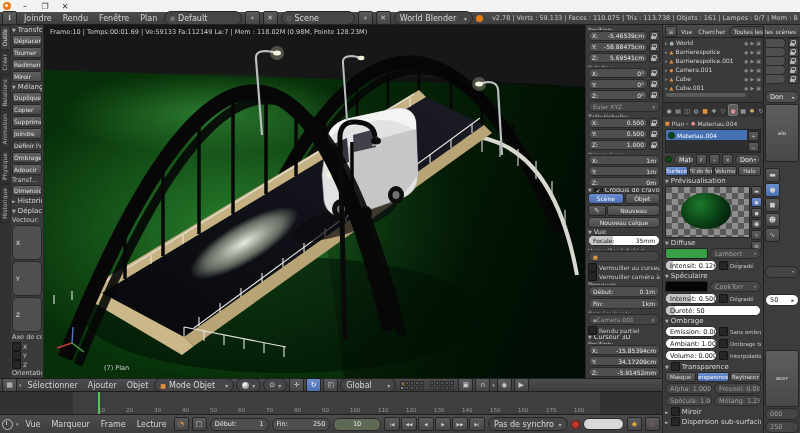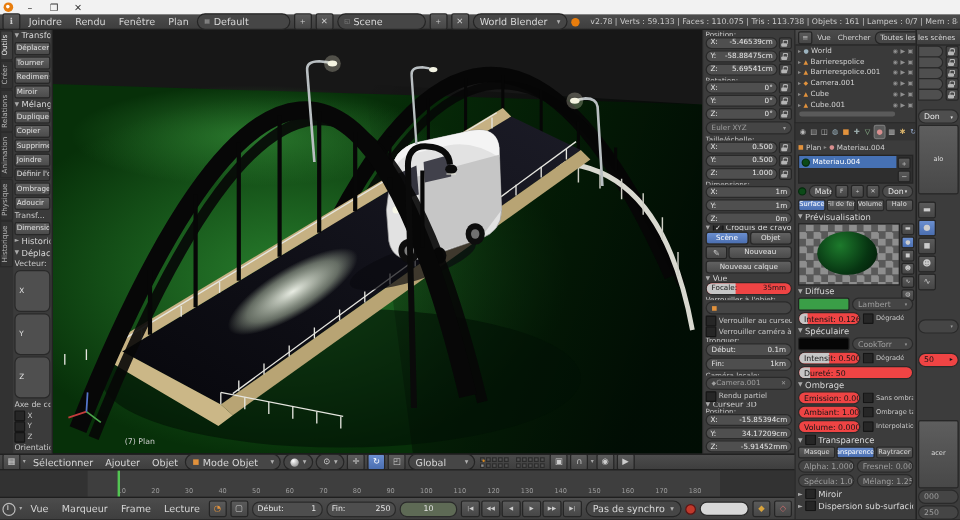--- a/index.html
+++ b/index.html
@@ -10,21 +10,21 @@
   .dd{background:#464646;border:1px solid #252525;border-radius:8px;height:12px;display:flex;
       align-items:center;gap:3px;padding:0 5px;white-space:nowrap}
   .dd .arr{font-size:6px;color:#b0b0b0}
   .sq{width:13px;height:12px;background:linear-gradient(#5b5b5b,#464646);border:1px solid #252525;
       border-radius:2px;display:flex;align-items:center;justify-content:center;font-size:7px;color:#ccc;flex:none}
   .menu{padding:0 4px;color:#d5d5d5;white-space:nowrap}
   .pill{background:#4e4e4e;border:1px solid #2a2a2a;border-radius:6px;height:10px;display:flex;
         align-items:center;justify-content:space-between;padding:0 4px;font-size:6.5px;color:#e6e6e6;
         overflow:hidden;white-space:nowrap}
   .pill.dim{background:#454545;color:#9f9f9f}
-  .slider{position:relative;background:#ef4444;border:1px solid #2a2a2a;border-radius:6px;height:10px;
+  .slider{position:relative;background:#ffffff;border:1px solid #2a2a2a;border-radius:6px;height:10px;
           display:flex;align-items:center;justify-content:space-between;padding:0 4px;font-size:6.5px;
           color:#151515;overflow:hidden;white-space:nowrap}
   .slider .fill{position:absolute;left:0;top:0;bottom:0;background:#c6c6c6;z-index:0}
   .slider span{position:relative;z-index:1}
   .hdr{font-size:7px;color:#d8d8d8;white-space:nowrap;overflow:hidden;display:flex;align-items:center;gap:2px}
   .hdr .tri{font-size:5px;color:#aaa}
   .chk{width:7px;height:7px;background:#262626;border:1px solid #151515;border-radius:1px;flex:none;
        display:inline-flex;align-items:center;justify-content:center;font-size:6px;color:#eee}
   .chk.on::after{content:"✓"}
   .lbl{font-size:6.5px;color:#cbcbcb;white-space:nowrap;overflow:hidden}
@@ -409,20 +409,21 @@
       <ellipse cx="435" cy="59" rx="4" ry="2.5" fill="#f2f2e2" stroke="none"></ellipse>
       <circle cx="435" cy="59" r="7" fill="#fffbe0" opacity="0.25" stroke="none"></circle>
     </g>
 
     <g stroke-width="1.4">
       <line x1="28" y1="318" x2="13" y2="323" stroke="#c23c3c"></line>
       <line x1="28" y1="318" x2="40" y2="327" stroke="#4ca64c"></line>
       <line x1="28" y1="318" x2="29" y2="302" stroke="#5577cc"></line>
     </g>
   </svg>
+  <div class="abs" id="vpinfo" style="left:6px;top:3px;position:absolute">Frame:10 | Temps:00:01.69 | Ve:59133 Fa:112149 La:7 | Mem : 118.02M (0.98M, Pointe 128.23M)</div>
   <div class="abs" id="vpobj" style="left:60px;top:339px;position:absolute">(7) Plan</div>
 </div>
 
 <div class="abs" id="npanel">
   <div class="lbl">Position:</div>
   <div class="nrow">
       <span class="nfield">
         <span>X:</span>
         <span>-5.46539cm</span>
       </span>

